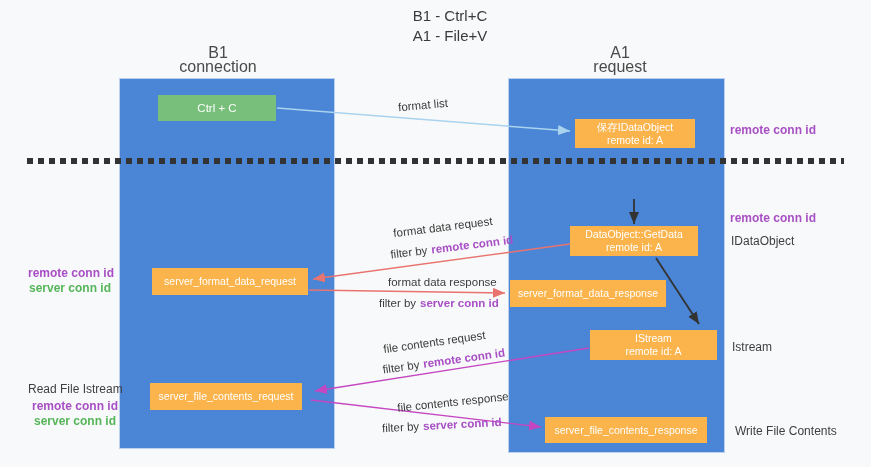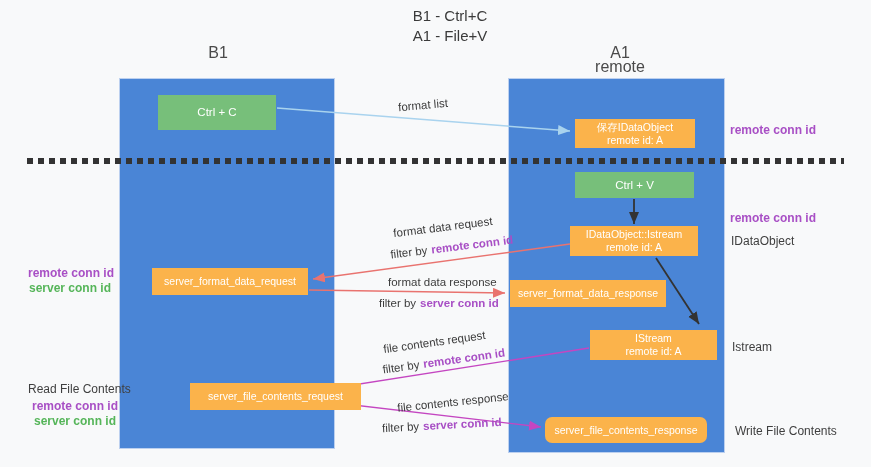--- a/index.html
+++ b/index.html
@@ -48,24 +48,25 @@
 
 <div class="canvas">
 
   <div class="title">
     <div>B1 - Ctrl+C</div>
     <div>A1 - File+V</div>
   </div>
 
   <div class="col-header" style="left:148px; top:46px;">
     <div>B1</div>
+    <div>connection</div>
   </div>
   <div class="col-header" style="left:550px; top:46px;">
     <div>A1</div>
-    <div>remote</div>
+    <div>request</div>
   </div>
 
   <div class="lifeline" style="left:119px; top:78px; width:216px; height:371px;"></div>
   <div class="lifeline" style="left:508px; top:78px; width:217px; height:375px;"></div>
 
   <svg class="svg-layer" width="871" height="467">
     <defs>
       <marker id="m-blue" markerUnits="userSpaceOnUse" markerWidth="13" markerHeight="11" refX="12" refY="5" orient="auto">
         <path d="M0,0 L12,5 L0,10 z" fill="#a9d3ee"></path>
       </marker>
@@ -90,46 +91,45 @@
 
     <line x1="570" y1="244" x2="313" y2="279" stroke-width="1.4" marker-end="url(#m-red)" stroke="#e9736f"></line>
 
     <line x1="309" y1="290" x2="505" y2="293" stroke-width="1.4" marker-end="url(#m-red)" stroke="#e9736f"></line>
 
     <line x1="589" y1="348" x2="315" y2="391" stroke-width="1.4" marker-end="url(#m-magenta)" stroke="#c446c1"></line>
 
     <line x1="311" y1="400" x2="541" y2="427" stroke-width="1.4" marker-end="url(#m-magenta)" stroke="#c446c1"></line>
   </svg>
 
-  <div class="box box-green" style="left:158px; top:95px; width:118px; height:35px;">Ctrl + C</div>
+  <div class="box box-green" style="left:158px; top:95px; width:118px; height:26px;">Ctrl + C</div>
 
   <div class="box box-orange" style="left:575px; top:119px; width:120px; height:29px;">
     <div>保存IDataObject</div>
     <div>remote id: A</div>
   </div>
 
-  <div class="box box-green" style="left:575px; top:172px; width:119px; height:26px;">Ctrl + V</div>
 
   <div class="box box-orange" style="left:570px; top:226px; width:128px; height:30px;">
-    <div>IDataObject::Istream</div>
+    <div>DataObject::GetData</div>
     <div>remote id: A</div>
   </div>
 
   <div class="box box-orange" style="left:510px; top:280px; width:156px; height:27px;">server_format_data_response</div>
 
   <div class="box box-orange" style="left:152px; top:268px; width:156px; height:27px;">server_format_data_request</div>
 
   <div class="box box-orange" style="left:590px; top:330px; width:127px; height:30px;">
     <div>IStream</div>
     <div>remote id: A</div>
   </div>
 
-  <div class="box box-orange" style="left:150px; top:383px; width:171px; height:27px;margin-left:40px;">server_file_contents_request</div>
+  <div class="box box-orange" style="left:150px; top:383px; width:152px; height:27px;">server_file_contents_request</div>
 
-  <div class="box box-orange" style="left:545px; top:417px; width:162px; height:26px;border-radius:7px;">server_file_contents_response</div>
+  <div class="box box-orange" style="left:545px; top:417px; width:162px; height:26px;">server_file_contents_response</div>
 
   <div class="lbl" style="left:398px; top:99px; transform:rotate(-5deg);">format list</div>
 
   <div class="lbl" style="left:393px; top:221px; transform:rotate(-7deg);">format data request</div>
   <div class="lbl" style="left:390px; top:241px; transform:rotate(-7deg);">
     <span>filter by</span><span class="purple filter-part">remote conn id</span>
   </div>
 
   <div class="lbl" style="left:388px; top:276px;text-align:center;">format data response</div>
   <div class="lbl" style="left:379px; top:297px;">
@@ -147,17 +147,17 @@
   </div>
 
   <div class="lbl side-lbl purple" style="left:730px; top:123px;">remote conn id</div>
   <div class="lbl side-lbl purple" style="left:730px; top:211px;">remote conn id</div>
   <div class="lbl side-lbl" style="left:731px; top:234px;">IDataObject</div>
   <div class="lbl side-lbl" style="left:732px; top:340px;">Istream</div>
   <div class="lbl side-lbl" style="left:735px; top:424px;text-align:center;">Write File Contents</div>
 
   <div class="lbl side-lbl purple" style="left:28px; top:266px;">remote conn id</div>
   <div class="lbl side-lbl green-t" style="left:29px; top:281px;">server conn id</div>
-  <div class="lbl side-lbl" style="left:28px; top:382px;">Read File Contents</div>
+  <div class="lbl side-lbl" style="left:28px; top:382px;">Read File Istream</div>
   <div class="lbl side-lbl purple" style="left:32px; top:399px;">remote conn id</div>
   <div class="lbl side-lbl green-t" style="left:34px; top:414px;">server conn id</div>
 
 </div>
 
 </body></html>

